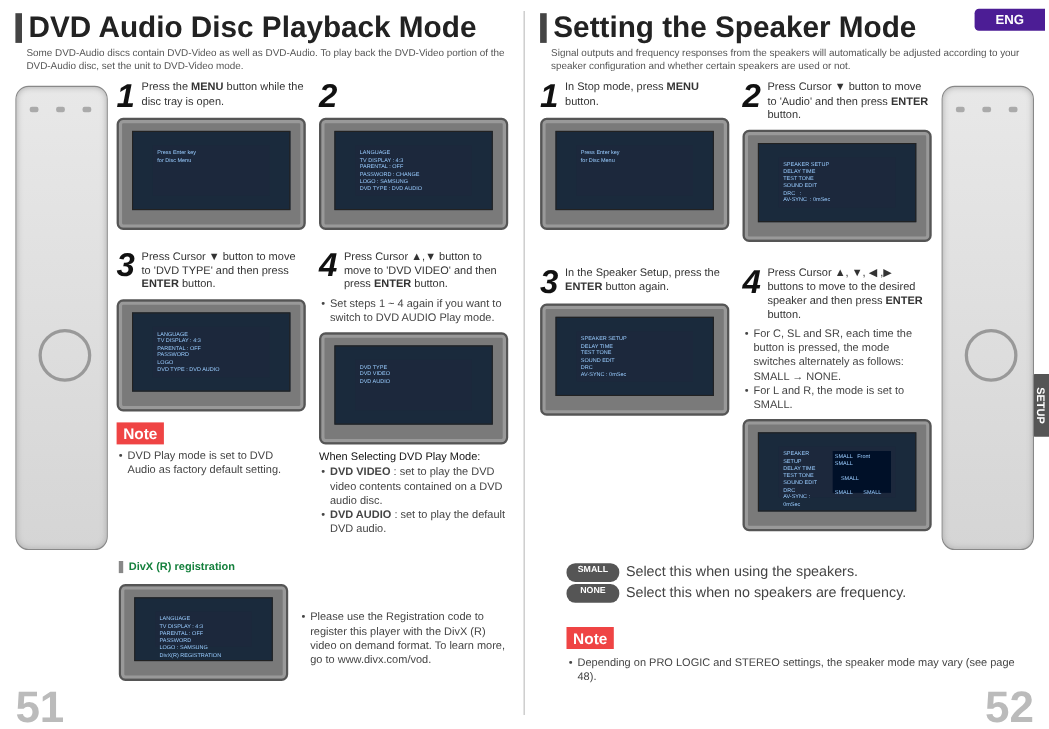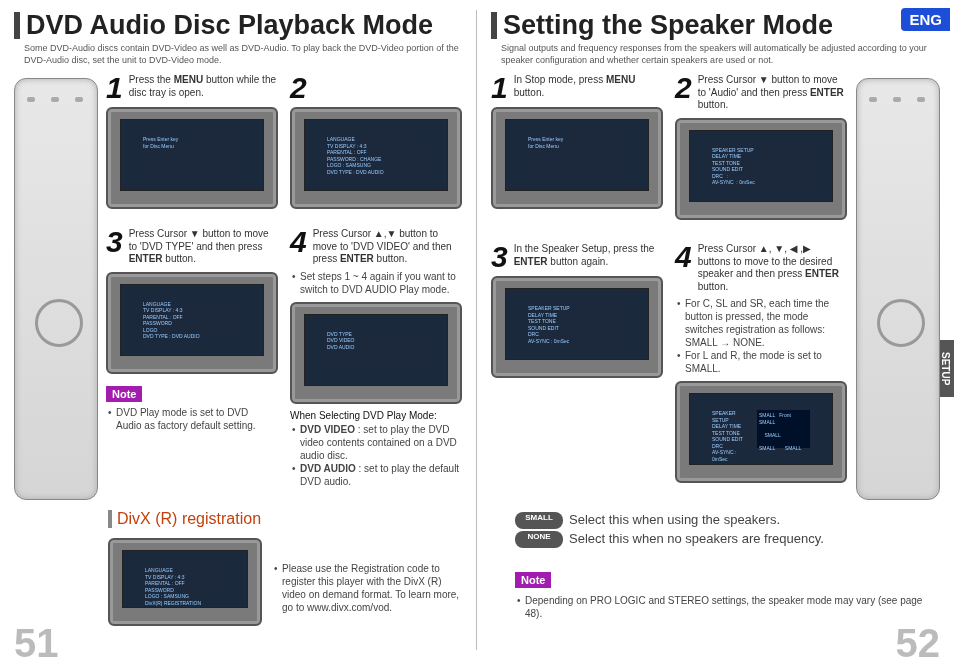--- a/index.html
+++ b/index.html
@@ -42,25 +42,25 @@
   .subtitle {
     font-size: 9px;
     color: #555;
     line-height: 1.3;
     margin: 2px 0 8px 10px;
   }
   .eng-badge {
     position: absolute;
     right: 4px;
     top: 8px;
-    background: #1d4ed8;
+    background: #4c1d95;
     color: #fff;
-    font-size: 15px;
-    font-weight: bold;
-    padding: 3px 8px;
+    font-size: 12px;
+    font-weight: bold;
+    padding: 3px 19px;
     border-radius: 4px 0 0 4px;
   }
   .setup-tab {
     position: absolute;
     right: 0;
     top: 340px;
     background: #555;
     color: #fff;
     font-size: 10px;
     font-weight: bold;
@@ -146,23 +146,23 @@
     position: absolute;
     top: 12px; left: 18px; right: 18px; bottom: 12px;
     background: rgba(30,40,60,.6);
     font-size: 5px;
     color: #9cf;
     padding: 4px;
     line-height: 1.3;
   }
   .note-badge {
     display: inline-block;
-    background: #a21caf;
+    background: #ef4444;
     color: #fff;
-    font-size: 11px;
+    font-size: 14px;
     font-weight: bold;
     padding: 2px 6px;
   }
   .bullet {
     font-size: 10px;
     color: #444;
     line-height: 1.3;
     padding-left: 10px;
     position: relative;
   }
@@ -171,23 +171,23 @@
     position: absolute;
     left: 2px;
   }
   .subhead {
     font-size: 10px;
     font-weight: normal;
     color: #111;
     margin: 6px 0 2px;
   }
   .divx-title {
-    font-size: 16px;
-    font-weight: normal;
-    color: #c2410c;
+    font-size: 10px;
+    font-weight: bold;
+    color: #15803d;
     border-left: 4px solid #888;
     padding-left: 5px;
     margin: 10px 0 4px;
   }
   .page-num {
     position: absolute;
     bottom: 0;
     font-size: 40px;
     font-weight: bold;
     color: #bbb;
@@ -347,21 +347,21 @@
                 <div class="menu">SPEAKER SETUP<br>DELAY TIME<br>TEST TONE<br>SOUND EDIT<br>DRC<br>AV-SYNC : 0mSec</div>
               </div>
             </div>
         </div>
 
         <div class="step">
           <div class="step-head">
             <div class="step-num">4</div>
             <div class="step-text">Press Cursor <span class="arrow">▲</span>, <span class="arrow">▼</span>, <span class="arrow">◀</span> ,<span class="arrow">▶</span> buttons to move to the desired speaker and then press <b>ENTER</b> button.</div>
           </div>
-          <div class="bullet" style="margin-top:4px">For C, SL and SR, each time the button is pressed, the mode switches registration as follows: SMALL → NONE.</div>
+          <div class="bullet" style="margin-top:4px">For C, SL and SR, each time the button is pressed, the mode switches alternately as follows: SMALL → NONE.</div>
           <div class="bullet">For L and R, the mode is set to SMALL.</div>
           <div class="tv">
               <div class="tv-screen">
                 <div class="menu" style="display:flex;gap:6px">
                   <div>SPEAKER SETUP<br>DELAY TIME<br>TEST TONE<br>SOUND EDIT<br>DRC<br>AV-SYNC : 0mSec</div>
                   <div style="background:#001028;padding:2px">SMALL &nbsp; Front &nbsp; SMALL<br><br>&nbsp; &nbsp; SMALL<br><br>SMALL &nbsp; &nbsp; &nbsp; SMALL</div>
                 </div>
               </div>
             </div>
         </div>

